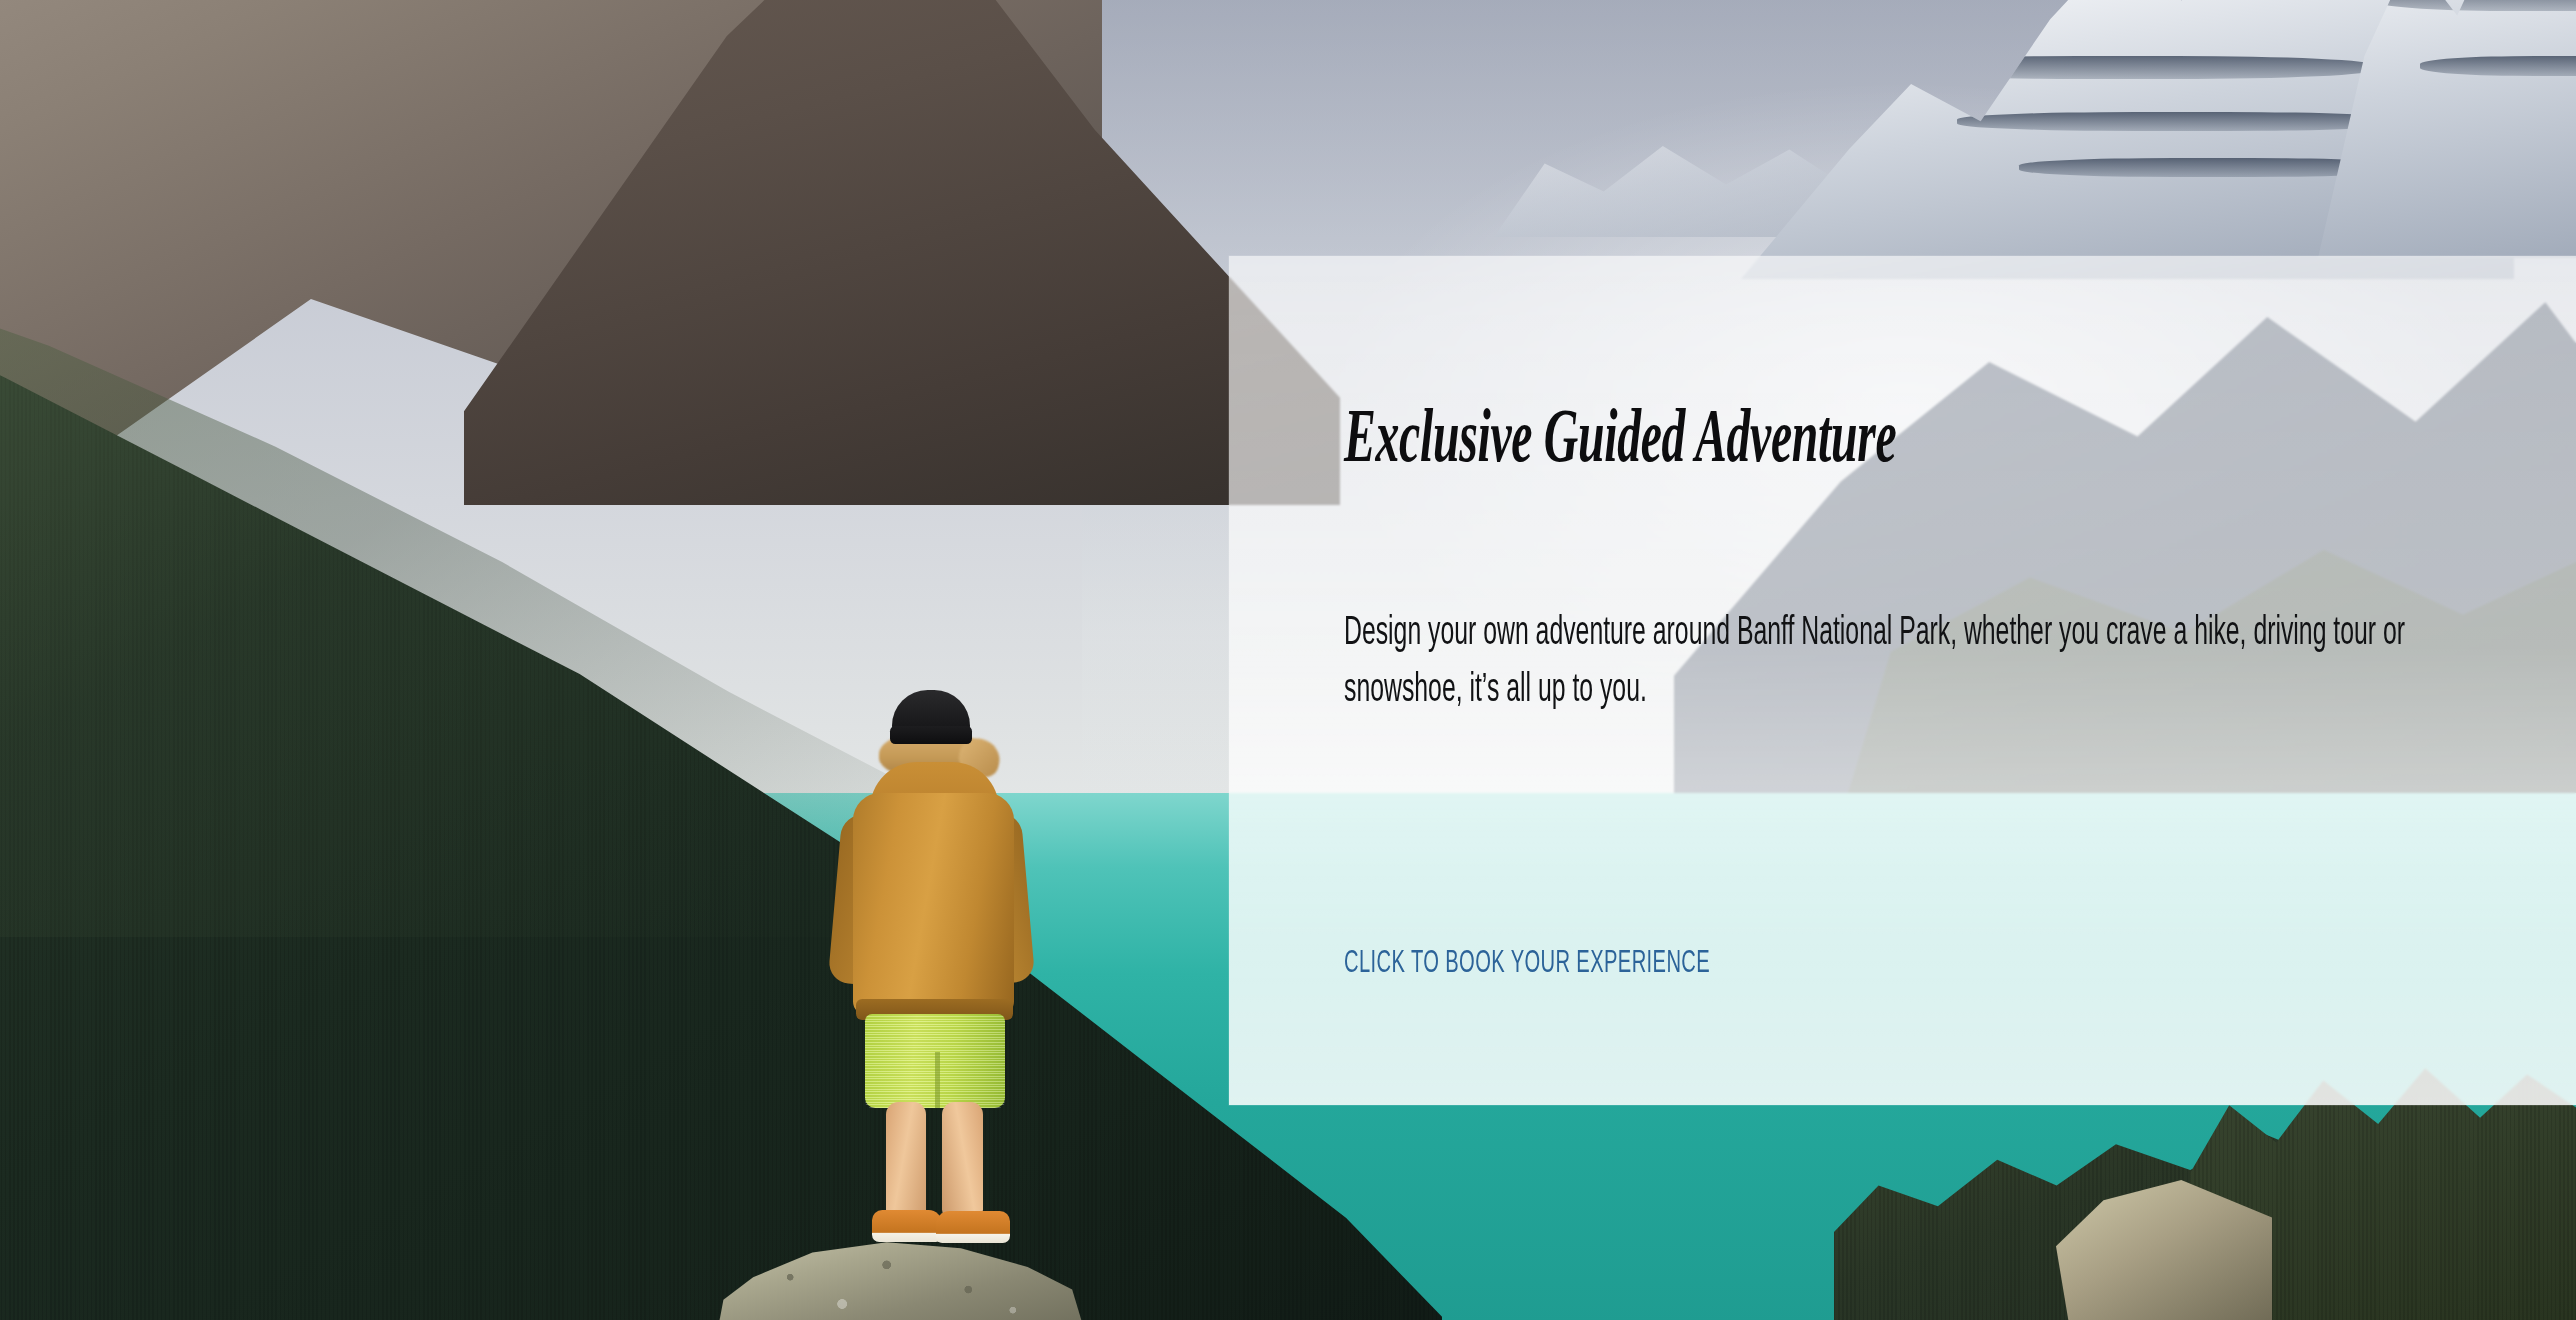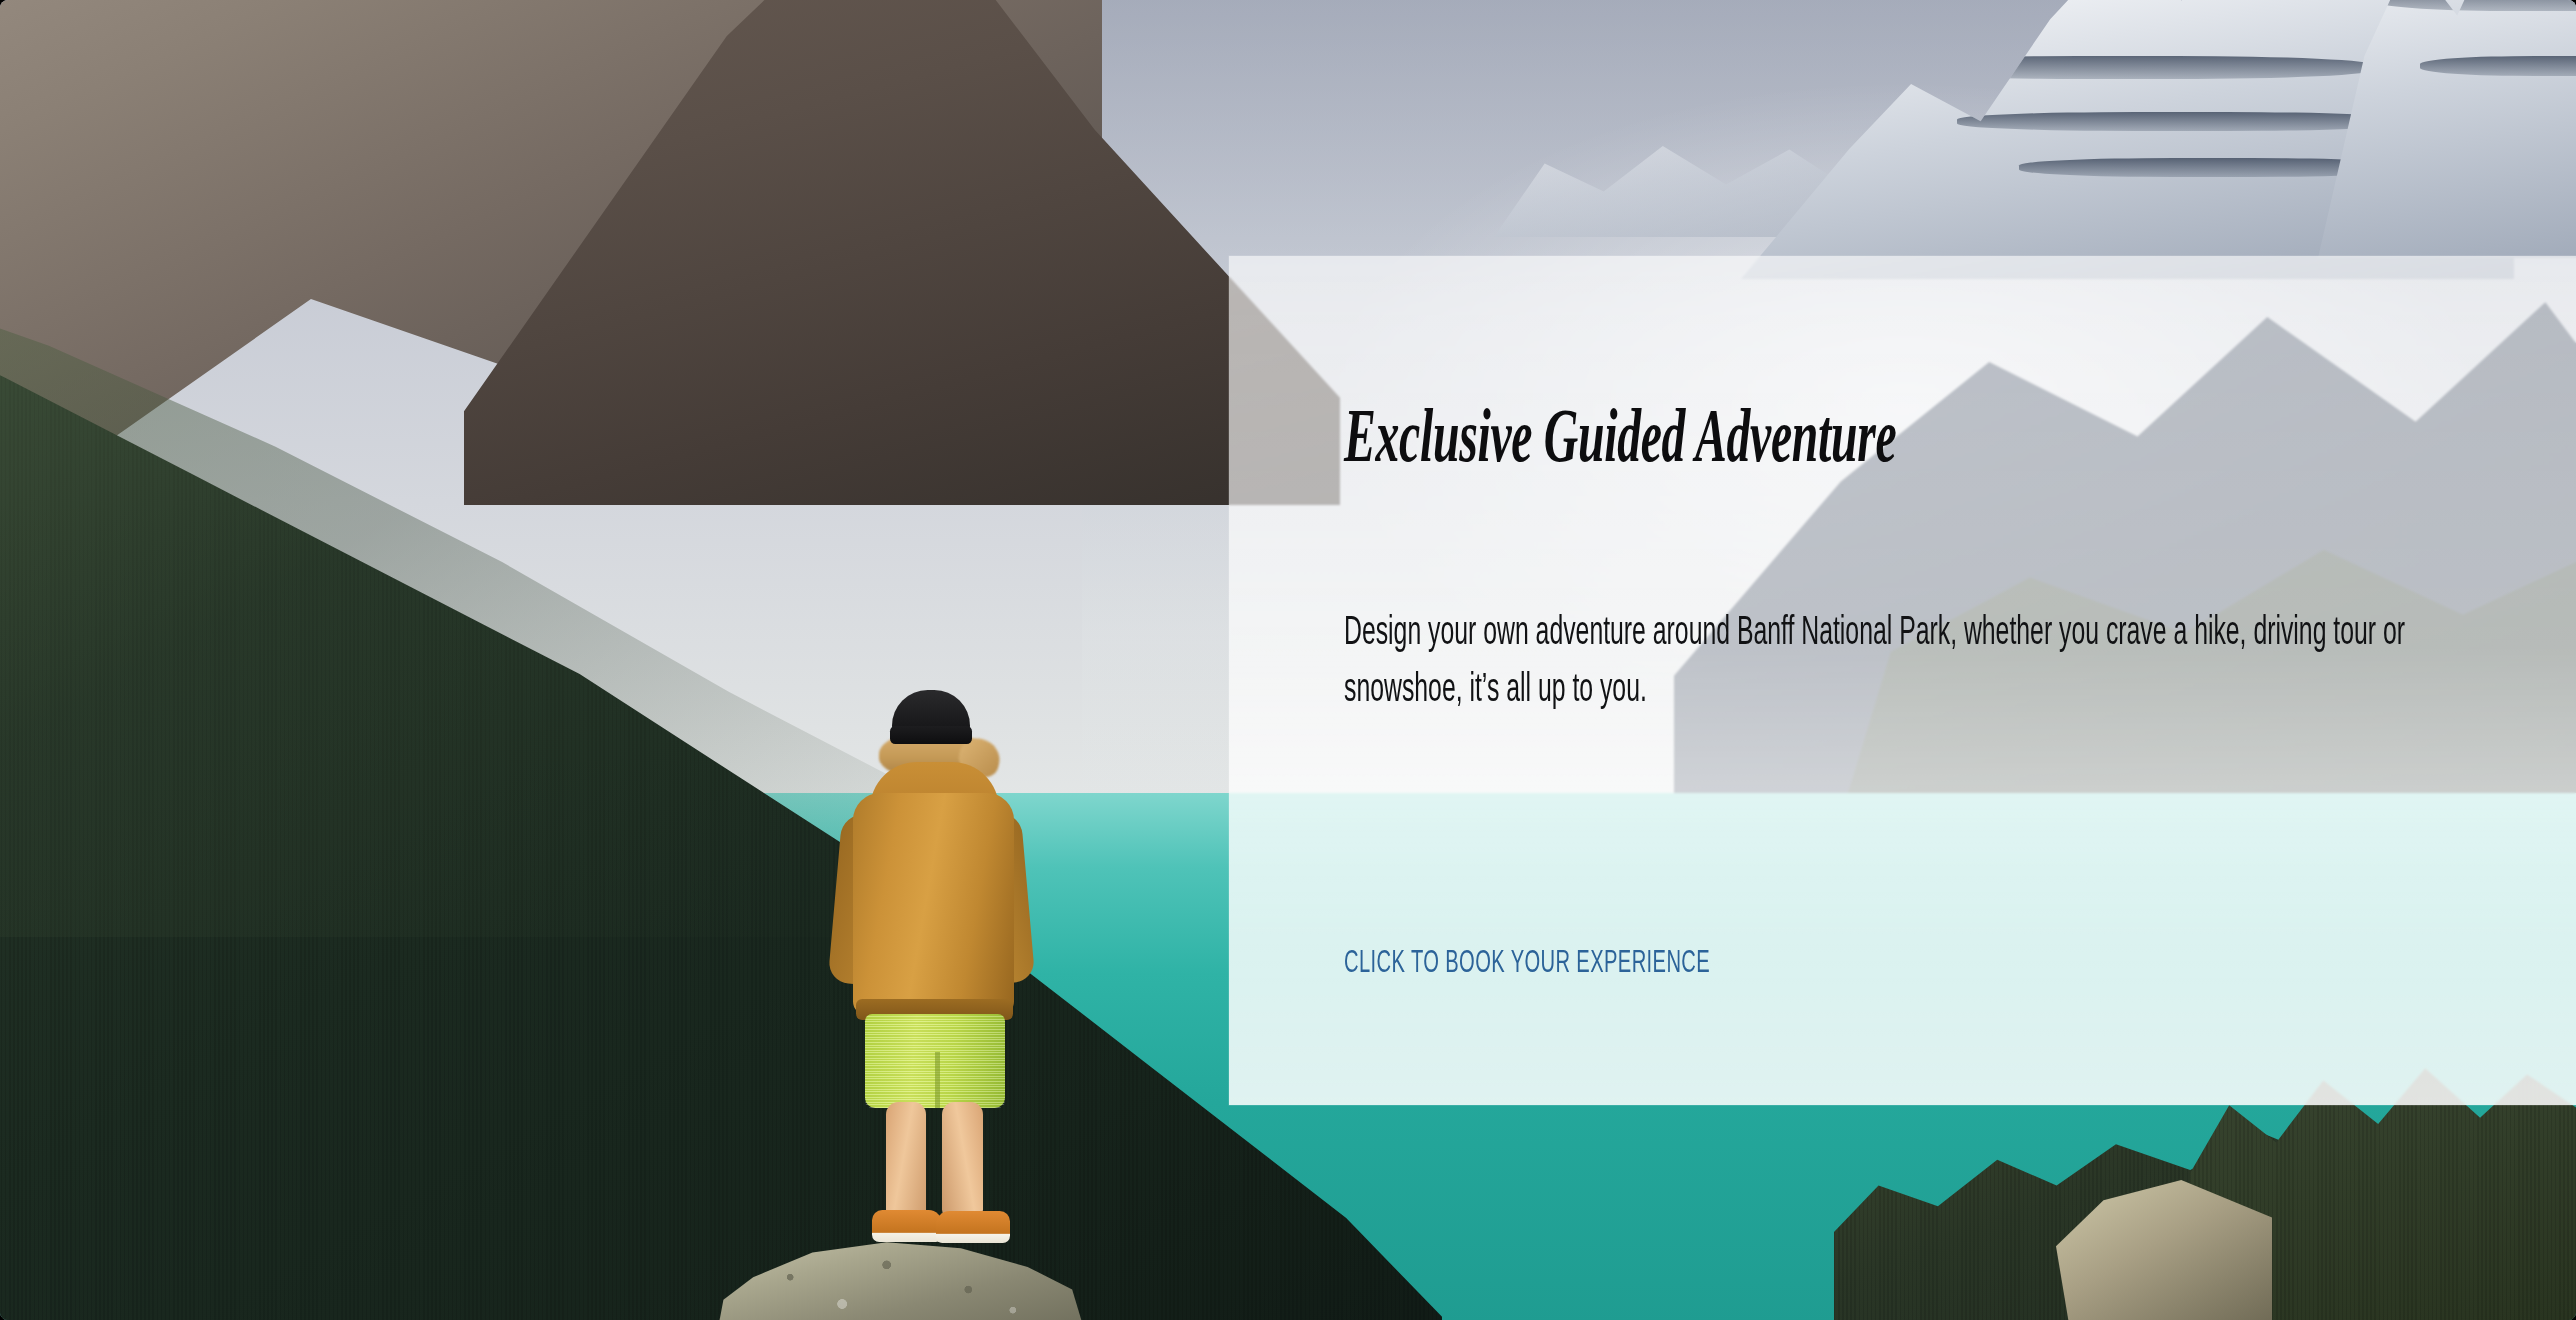--- a/index.html
+++ b/index.html
@@ -1,19 +1,19 @@
 <!DOCTYPE html>
 <html style="font-size:8.2px"><head>
 <meta charset="utf-8">
 <style>
   * { margin:0; padding:0; box-sizing:border-box; }
   html, body { width:2576px; height:1320px; overflow:hidden; background:#000; }
   body { font-family:"Liberation Sans", sans-serif; }
 
-  .hero { position:relative; width:2576px; height:1320px; overflow:hidden;border-radius:8px; }
+  .hero { position:relative; width:2576px; height:1320px; overflow:hidden; }
 
   
   .photo { position:absolute; inset:0; overflow:hidden; }
 
   
   .sky {
     position:absolute; inset:0;
     background:
       linear-gradient(180deg,#b8bcc8 0%, #c6cad4 18%, #d4d7dd 38%, #dfe2e3 55%, #e9eceb 70%, #eef1ef 100%);
   }

